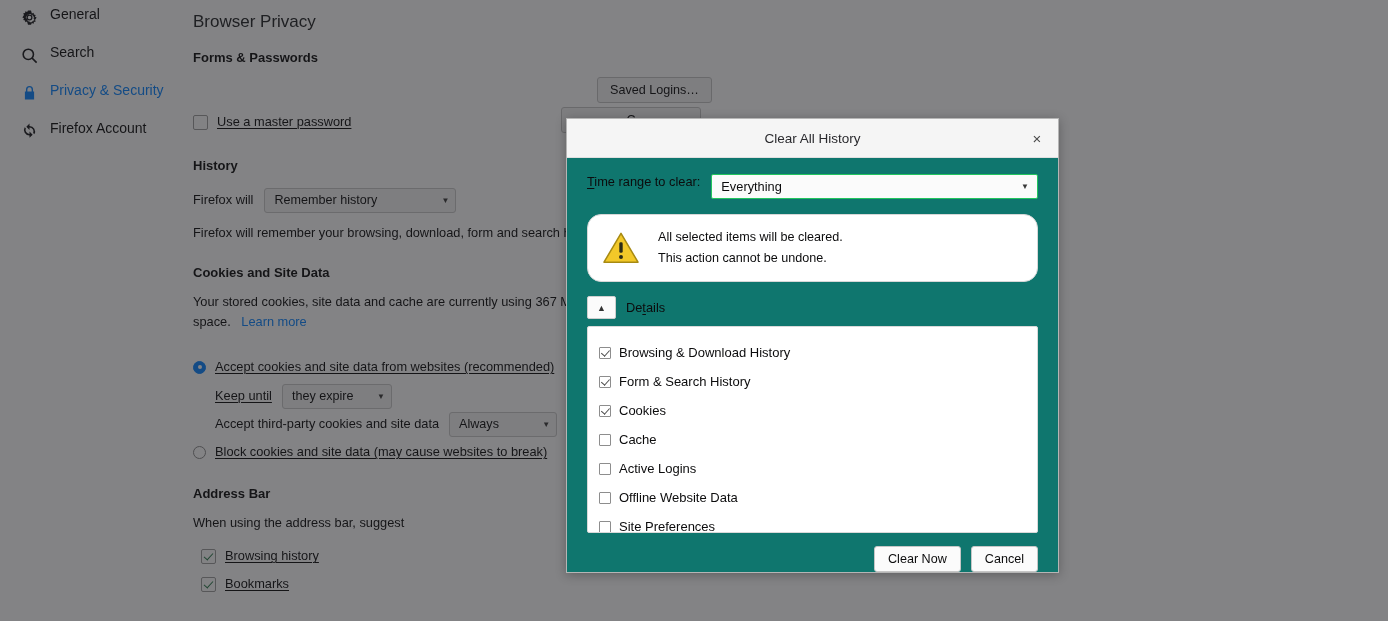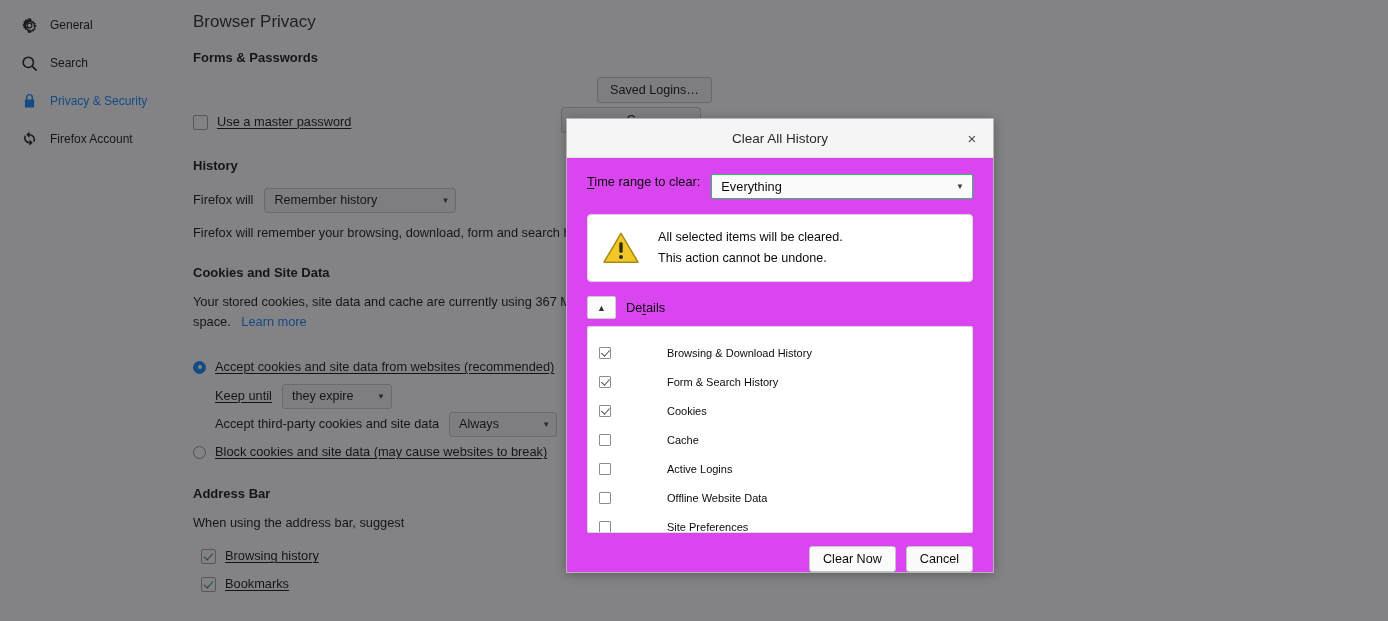--- a/index.html
+++ b/index.html
@@ -20,23 +20,23 @@
     color: #0c0c0d;
     font-size: 13px;
   }
 
   
   #sidebar {
     position: absolute; left: 0; top: 0; width: 185px; height: 621px;
     padding-top: 6px;
   }
   .nav-item {
-    display: flex; align-items: center;
+    display: flex; 
     height: 38px; padding-left: 18px;
-    font-size: 12px; color: #0c0c0d;
+    font-size: 14px; color: #0c0c0d;
   }
   .nav-item .nav-icon {
     width: 22px; height: 22px; margin-right: 10px;
     display: flex; align-items: center; justify-content: center;
     flex: 0 0 22px;
   }
   .nav-item.active { color: #0a84ff; }
   .nav-item.active .nav-icon svg { fill: #0a84ff; }
 
   
@@ -103,22 +103,22 @@
 
   
   #overlay {
     position: absolute; inset: 0;
     background: rgba(30,30,32,0.55);
   }
 
   
   #dialog {
     position: absolute;
-    left: 566px; top: 118px; width: 428px; height: 455px;
-    background: #d946ef;
+    left: 566px; top: 118px; width: 493px; height: 455px;
+    background: #0f766e;
     border: 1px solid #b5b5b5;
     box-shadow: 0 2px 10px rgba(0,0,0,.28);
     display: flex; flex-direction: column;
     font-size: 13px; color: #0c0c0d;
   }
   #dlg-titlebar {
     height: 39px; flex: 0 0 39px;
     background: #f5f5f5;
     border-bottom: 1px solid #e0e0e0;
     display: flex; align-items: center; justify-content: center;
@@ -136,21 +136,21 @@
   .time-label { font-size: 12.8px; color: #0c0c0d; margin-right: 11px; white-space: nowrap; }
   .dselect {
     flex: 1 1 auto; height: 25px;
     background: #fbfbfb; border: 1px solid #22c55e; border-radius: 2px;
     display: flex; align-items: center; justify-content: space-between;
     padding: 0 8px 0 9px; font-size: 12.8px; color: #0c0c0d;
   }
   .dselect .caret { font-size: 8px; color: #3a3a3a; }
 
   .warnbox {
-    border: 1px solid #d7d7d7; border-radius: 4px;
+    border: 1px solid #d7d7d7; border-radius: 14px;
     background: #fff;
     padding: 12px 14px;
     display: flex; align-items: center;
     margin-bottom: 14px;
     min-height: 62px;
   }
   .warn-icon { flex: 0 0 38px; margin-right: 18px; display: flex; align-items: center; justify-content: center; }
   .warn-lines { font-size: 12.6px; line-height: 21px; color: #0c0c0d; }
 
   .details-row { display: flex; align-items: center; margin-bottom: 7px; }
@@ -173,21 +173,21 @@
     width: 12px; height: 12px; flex: 0 0 12px;
     border: 1px solid #8d8d8d; border-radius: 1px;
     background: #fff; margin-right: 8px; position: relative;
   }
   .dcb.checked::after {
     content: ""; position: absolute; left: 3px; top: 0.5px;
     width: 3.5px; height: 7px;
     border: solid #4a4a4a; border-width: 0 1.4px 1.4px 0;
     transform: rotate(42deg);
   }
-  .cb-item-label { font-size: 11px; color: #0c0c0d; margin-left: 48px; }
+  .cb-item-label { font-size: 13px; color: #0c0c0d; }
 
   #dlg-footer {
     flex: 0 0 52px; display: flex; align-items: center;
     justify-content: flex-end; gap: 10px; padding: 0 20px;
   }
   .dbtn {
     height: 26px; min-width: 67px; padding: 0 13px;
     background: #fbfbfb; border: 1px solid #c6c6c6; border-radius: 3px;
     font-size: 12.6px; color: #0c0c0d;
     display: flex; align-items: center; justify-content: center;

